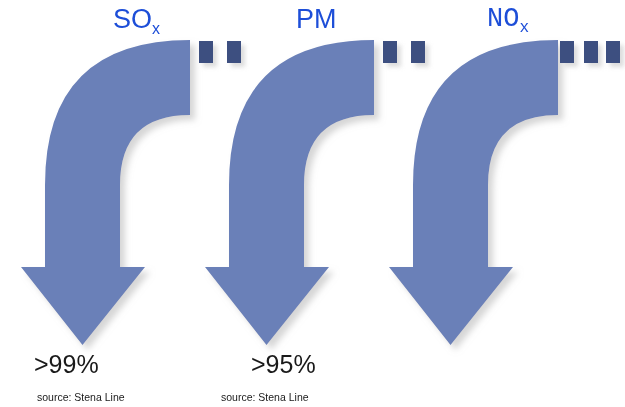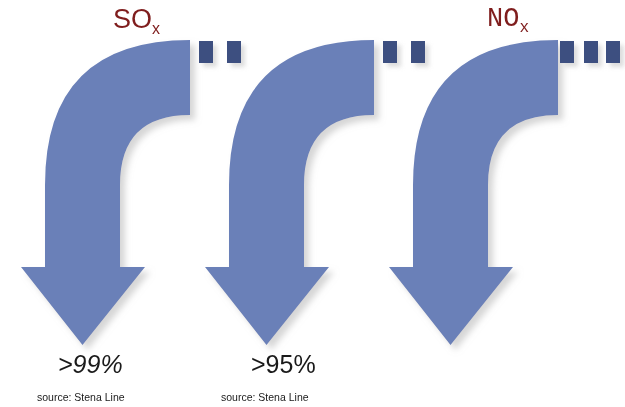--- a/index.html
+++ b/index.html
@@ -30,21 +30,21 @@
     left: 0;
     top: 0;
     width: 625px;
     height: 407px;
     pointer-events: none;
   }
   .pollutant-title {
     position: absolute;
     font-family: "Liberation Sans", sans-serif;
     font-size: 27px;
-    color: #7f1d1d;
+    color: #1d4ed8;
     white-space: nowrap;
     line-height: 1;
   }
   .pollutant-title .sub {
     font-size: 16px;
     vertical-align: baseline;
     position: relative;
     top: 6px;
     left: 0px;
   }
@@ -102,23 +102,26 @@
         <rect x="584" y="41" width="14" height="22" fill="#3E5080" filter="url(#dashshadow)"></rect>
         <rect x="606" y="41" width="14" height="22" fill="#3E5080" filter="url(#dashshadow)"></rect>
       </g>
   </svg>
 
   <div class="label-layer">
 
     <div class="pollutant-title" style="left:113px; top:6px;">
       <span>SO</span><span class="sub">x</span>
     </div>
-    <div class="pct-value" style="left:58px; top:352px;font-style:italic;">&gt;99%</div>
+    <div class="pct-value" style="left:34px; top:352px;">&gt;99%</div>
     <div class="source-note" style="left:37px; top:392px;">source: Stena Line</div>
 
+    <div class="pollutant-title" style="left:296px; top:6px;">
+      <span>PM</span><span class="sub"></span>
+    </div>
     <div class="pct-value" style="left:226px; top:352px;margin-left:25px;">&gt;95%</div>
     <div class="source-note" style="left:221px; top:392px;">source: Stena Line</div>
 
     <div class="pollutant-title" style="left:487px; top:6px;font-family:Liberation Mono, monospace;">
       <span>NO</span><span class="sub">x</span>
     </div>
     <div class="source-note" style="left:0px; top:0px;"></div>
   </div>
 </div>
 

